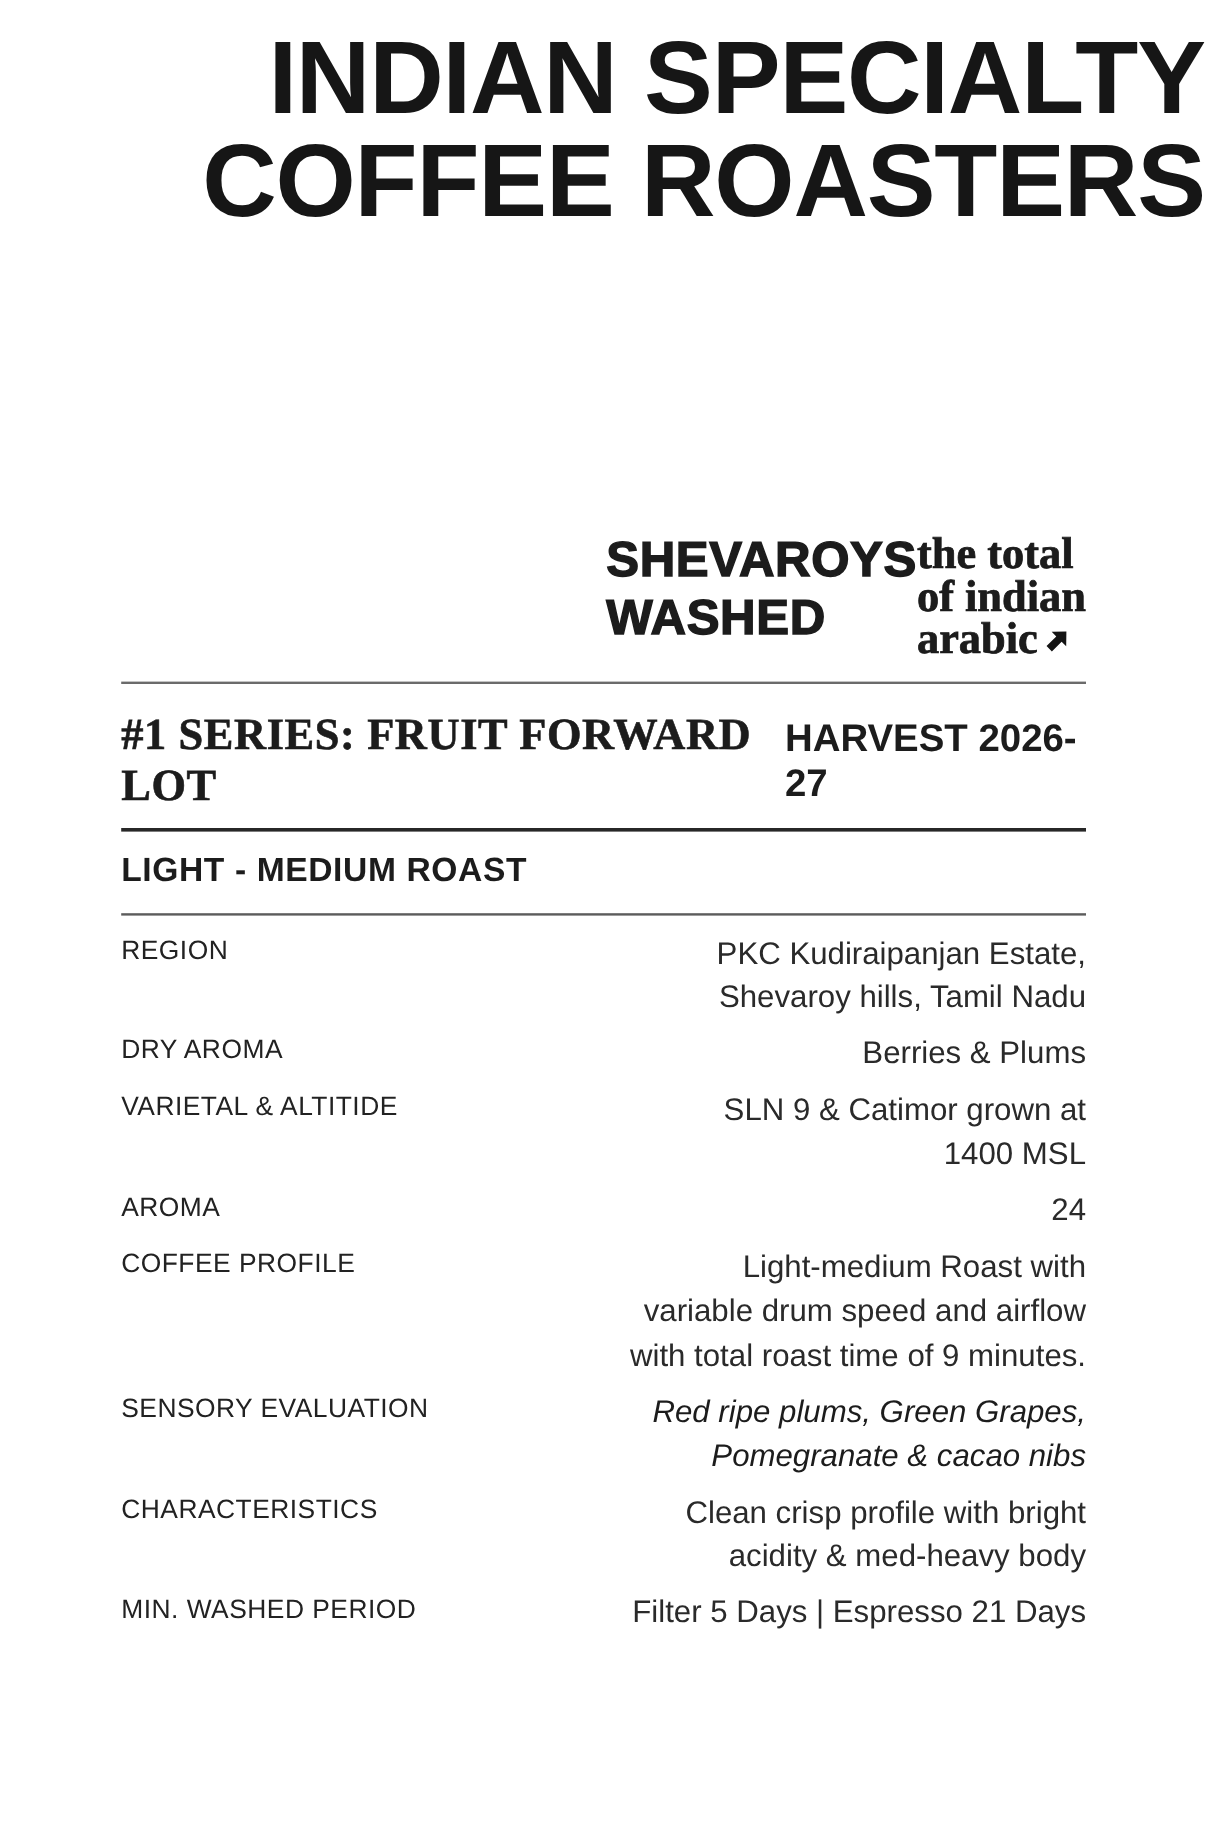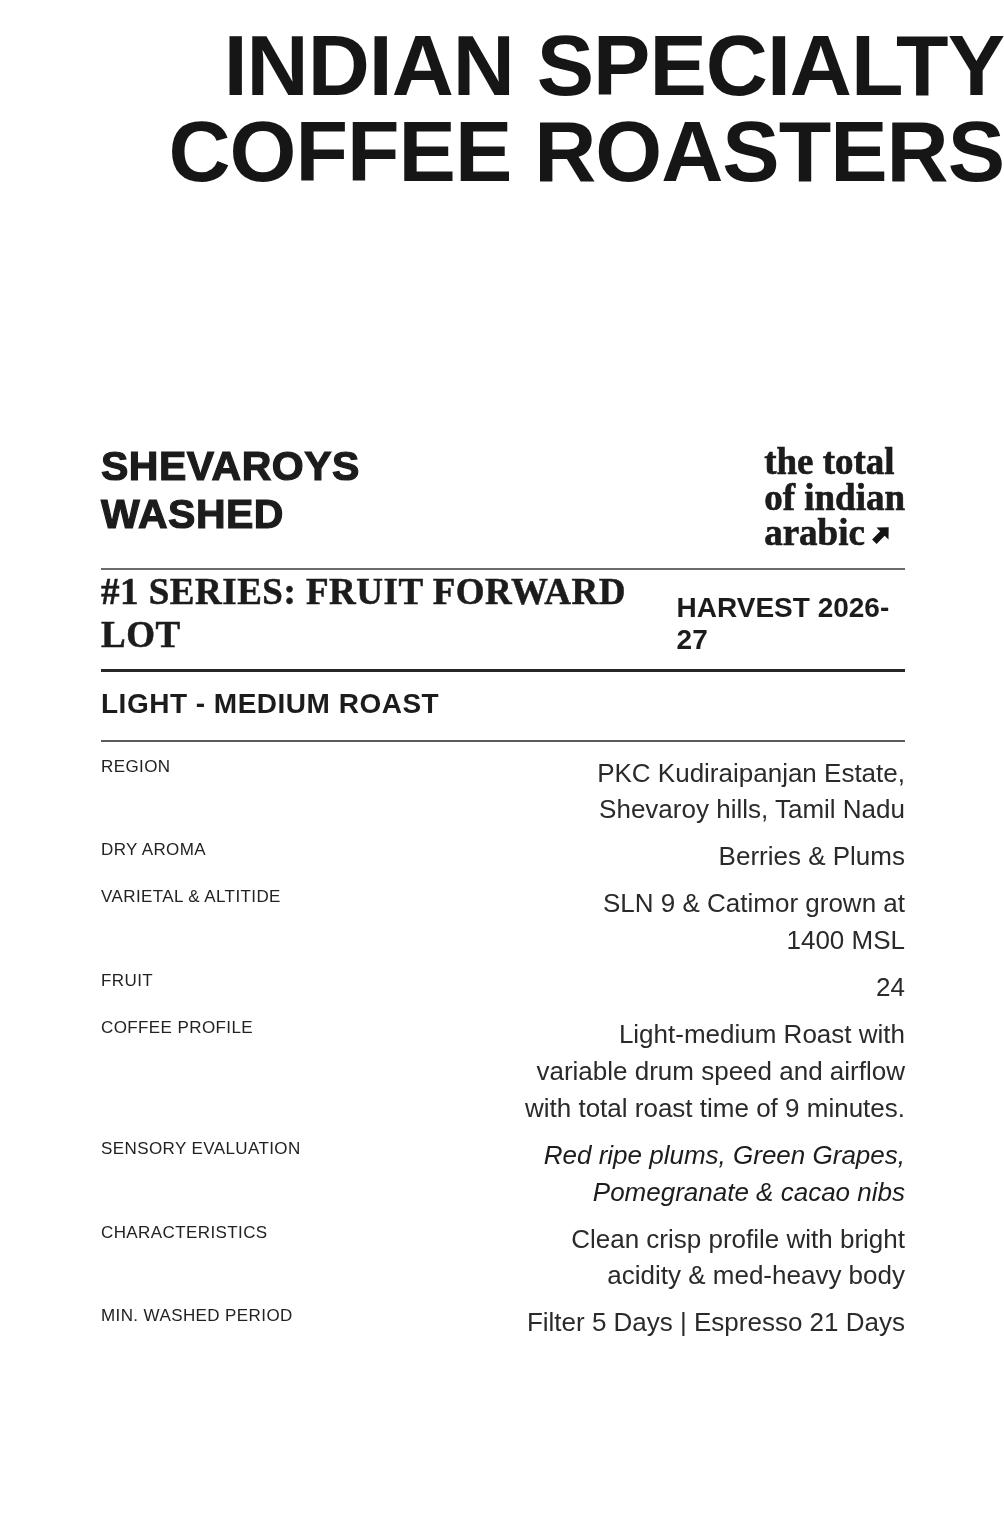--- a/index.html
+++ b/index.html
@@ -32,21 +32,21 @@
 
   
   .content {
     padding: 0 99px 0 101px;
   }
 
   
   .product-row {
     margin-top: 248px;
     display: flex;
-    justify-content: space-between;
+    justify-content: flex-end;
     align-items: flex-start;
   }
   .product-name {
     font-size: 41px;
     line-height: 1.18;
     font-weight: 700;
     letter-spacing: 0.5px;
     -webkit-text-stroke: 1.2px #1c1c1c;
   }
   .brand-logo {
@@ -66,54 +66,55 @@
   }
 
   
   .rule { border: none; height: 0; }
   .rule-light { border-top: 2px solid #6b6b6b; margin-top: 17px; }
   .rule-dark  { border-top: 3px solid #272727; margin-top: 13px; }
   .rule-mid   { border-top: 2px solid #5c5c5c; margin-top: 20px; }
 
   
   .series-row {
+    margin-top: 21px;
     display: flex;
     justify-content: space-between;
-    align-items: flex-end;
+    align-items: center;
   }
   .series-title {
     font-family: "Liberation Serif", serif;
     font-weight: 700;
     font-size: 37px;
     letter-spacing: 0.5px;
     -webkit-text-stroke: 0.5px #1a1a1a;
   }
   .harvest {
-    font-size: 28px;
+    font-size: 32px;
     font-weight: 700;
     letter-spacing: 0px;
   }
 
   
   .roast-level {
     margin-top: 16px;
     font-size: 28px;
     font-weight: 700;
     letter-spacing: 0.5px;
   }
 
   
   .specs { padding-top: 13px; }
   .spec-row {
     display: flex;
     align-items: flex-start;
     margin-bottom: 10px;
   }
   .spec-label {
-    font-size: 17px;
+    font-size: 22px;
     line-height: 1.42;
     letter-spacing: 0.4px;
     white-space: nowrap;
     padding-right: 24px;
     color: #222222;
   }
   .spec-value {
     flex: 1;
     font-size: 26px;
     line-height: 1.42;
@@ -179,21 +180,21 @@
       </div>
 
 
       <div class="spec-row">
         <div class="spec-label">VARIETAL &amp; ALTITIDE</div>
         <div class="spec-value pre">SLN 9 &amp; Catimor grown at
 1400 MSL</div>
       </div>
 
       <div class="spec-row">
-        <div class="spec-label">FRUIT</div>
+        <div class="spec-label">AROMA</div>
         <div class="spec-value pre">24</div>
       </div>
 
       <div class="spec-row">
         <div class="spec-label">COFFEE PROFILE</div>
         <div class="spec-value pre">Light-medium Roast with
 variable drum speed and airflow
 with total roast time of 9 minutes.</div>
       </div>
 

